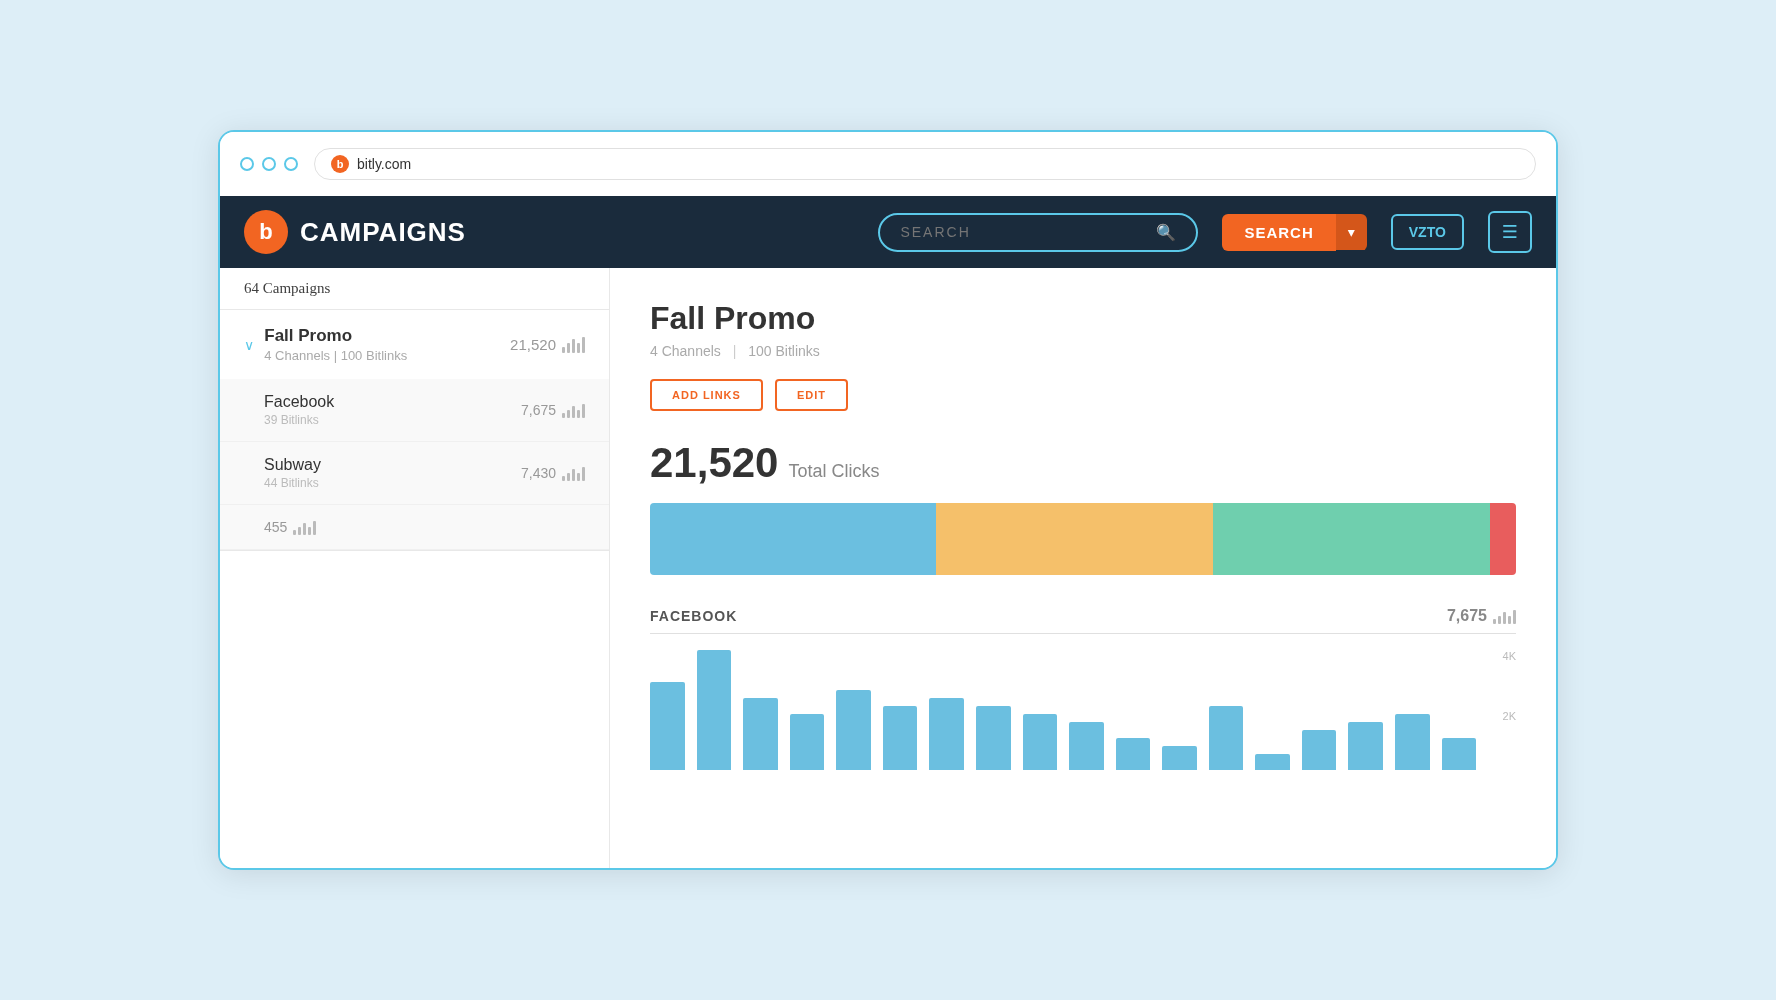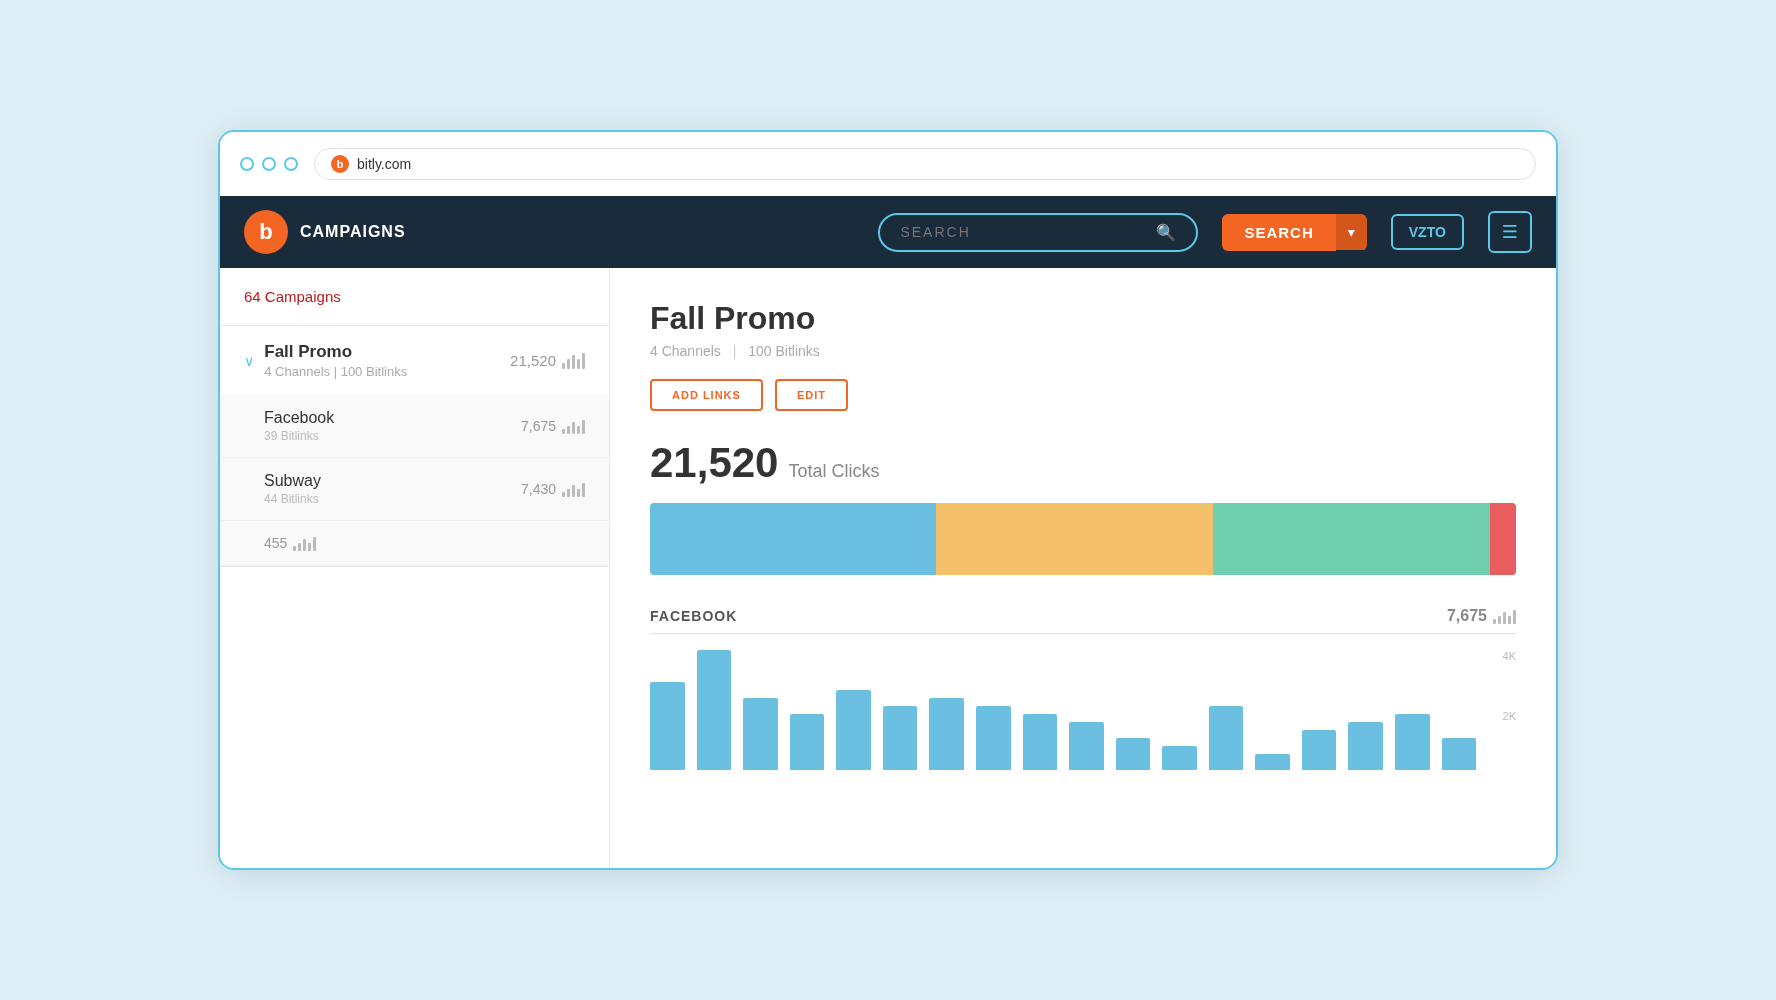--- a/index.html
+++ b/index.html
@@ -87,21 +87,21 @@
       border-radius: 50%;
       display: flex;
       align-items: center;
       justify-content: center;
       color: white;
       font-weight: bold;
       font-size: 22px;
     }
     .app-title {
       color: #fff;
-      font-size: 16px;
+      font-size: 26px;
       font-weight: 700;
       letter-spacing: 1px;
     }
     .header-spacer { flex: 1; }
     .search-bar {
       border: 2px solid #5bc8e8;
       border-radius: 30px;
       background: transparent;
       padding: 8px 20px;
       display: flex;
@@ -175,24 +175,25 @@
     }
 
     
     .sidebar {
       width: 390px;
       border-right: 1px solid #e8e8e8;
       background: #fff;
       flex-shrink: 0;
     }
     .sidebar-header {
-      padding: 20px 24px;
+      padding: 12px 24px;
       border-bottom: 1px solid #e8e8e8;
-      color: #b91c1c;
+      color: #404040;
       font-size: 15px;
+      font-family: Liberation Serif, serif;
     }
     .campaign-item {
       border-bottom: 1px solid #e8e8e8;
     }
     .campaign-row {
       display: flex;
       align-items: center;
       padding: 16px 24px;
       cursor: pointer;
     }

